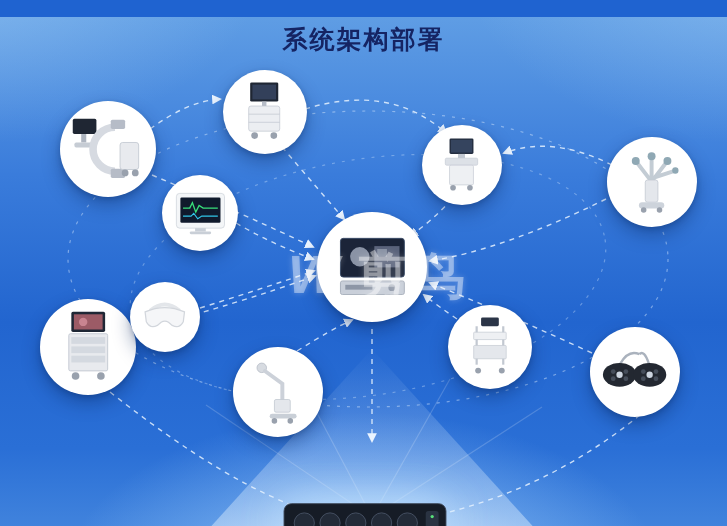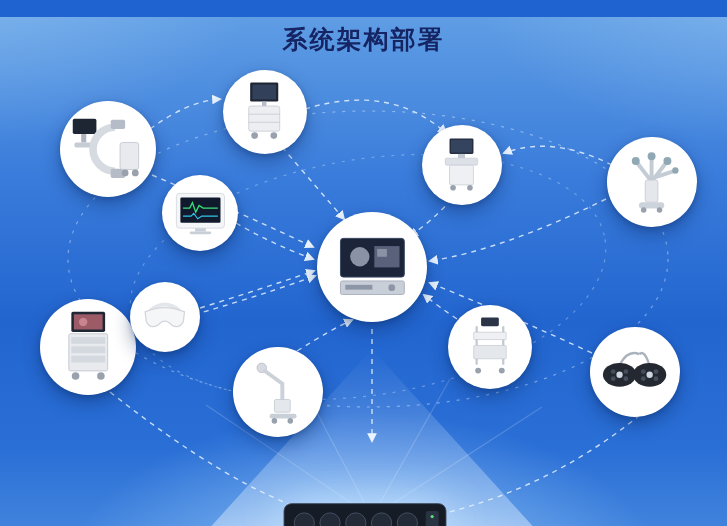--- a/index.html
+++ b/index.html
@@ -238,14 +238,17 @@
       <circle cx="24" cy="25" r="11" fill="#232b38" stroke="#475264"></circle>
       <circle cx="52" cy="25" r="11" fill="#232b38" stroke="#475264"></circle>
       <circle cx="80" cy="25" r="11" fill="#232b38" stroke="#475264"></circle>
       <circle cx="108" cy="25" r="11" fill="#232b38" stroke="#475264"></circle>
       <circle cx="136" cy="25" r="11" fill="#232b38" stroke="#475264"></circle>
       <rect x="156" y="12" width="14" height="26" rx="3" fill="#2a3342"></rect>
       <circle cx="163" cy="18" r="1.8" fill="#58e07a"></circle>
     </svg>
   </div>
 
+  <div class="watermark">
+    <span class="logo">W</span><span>剪鸟</span>
+  </div>
 
 </div>
 
 </body></html>

